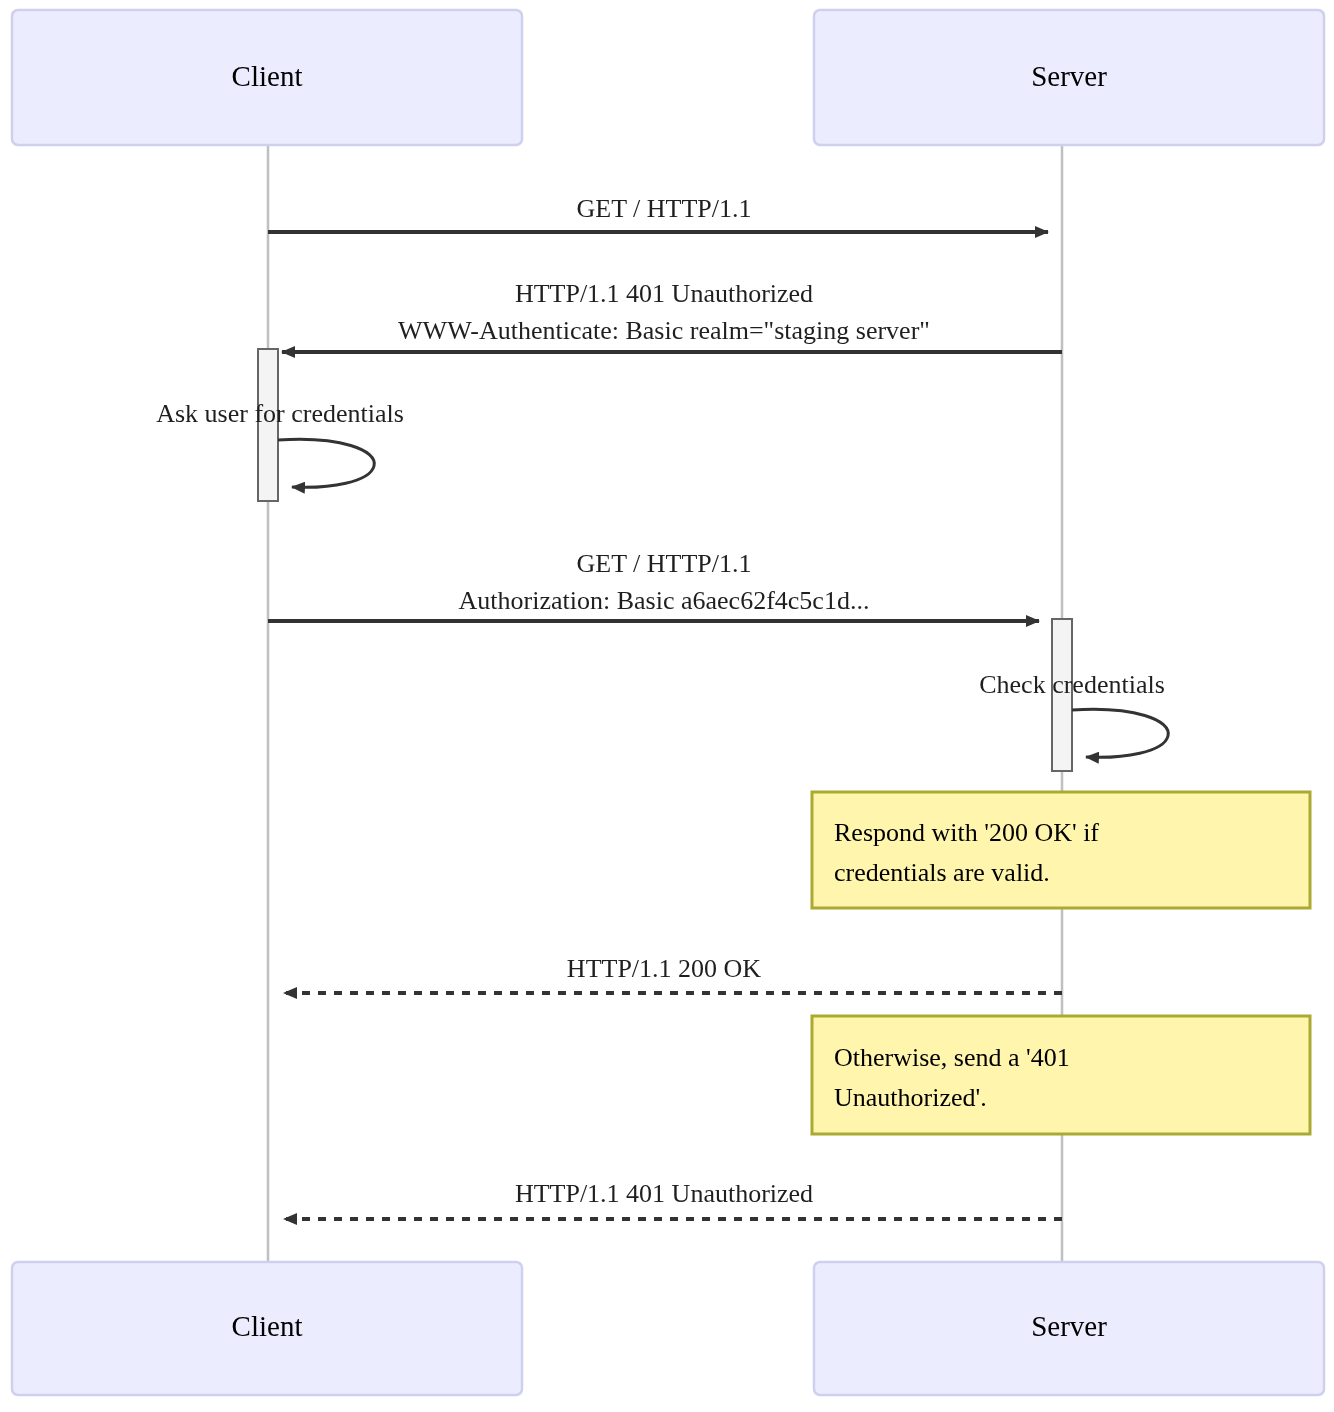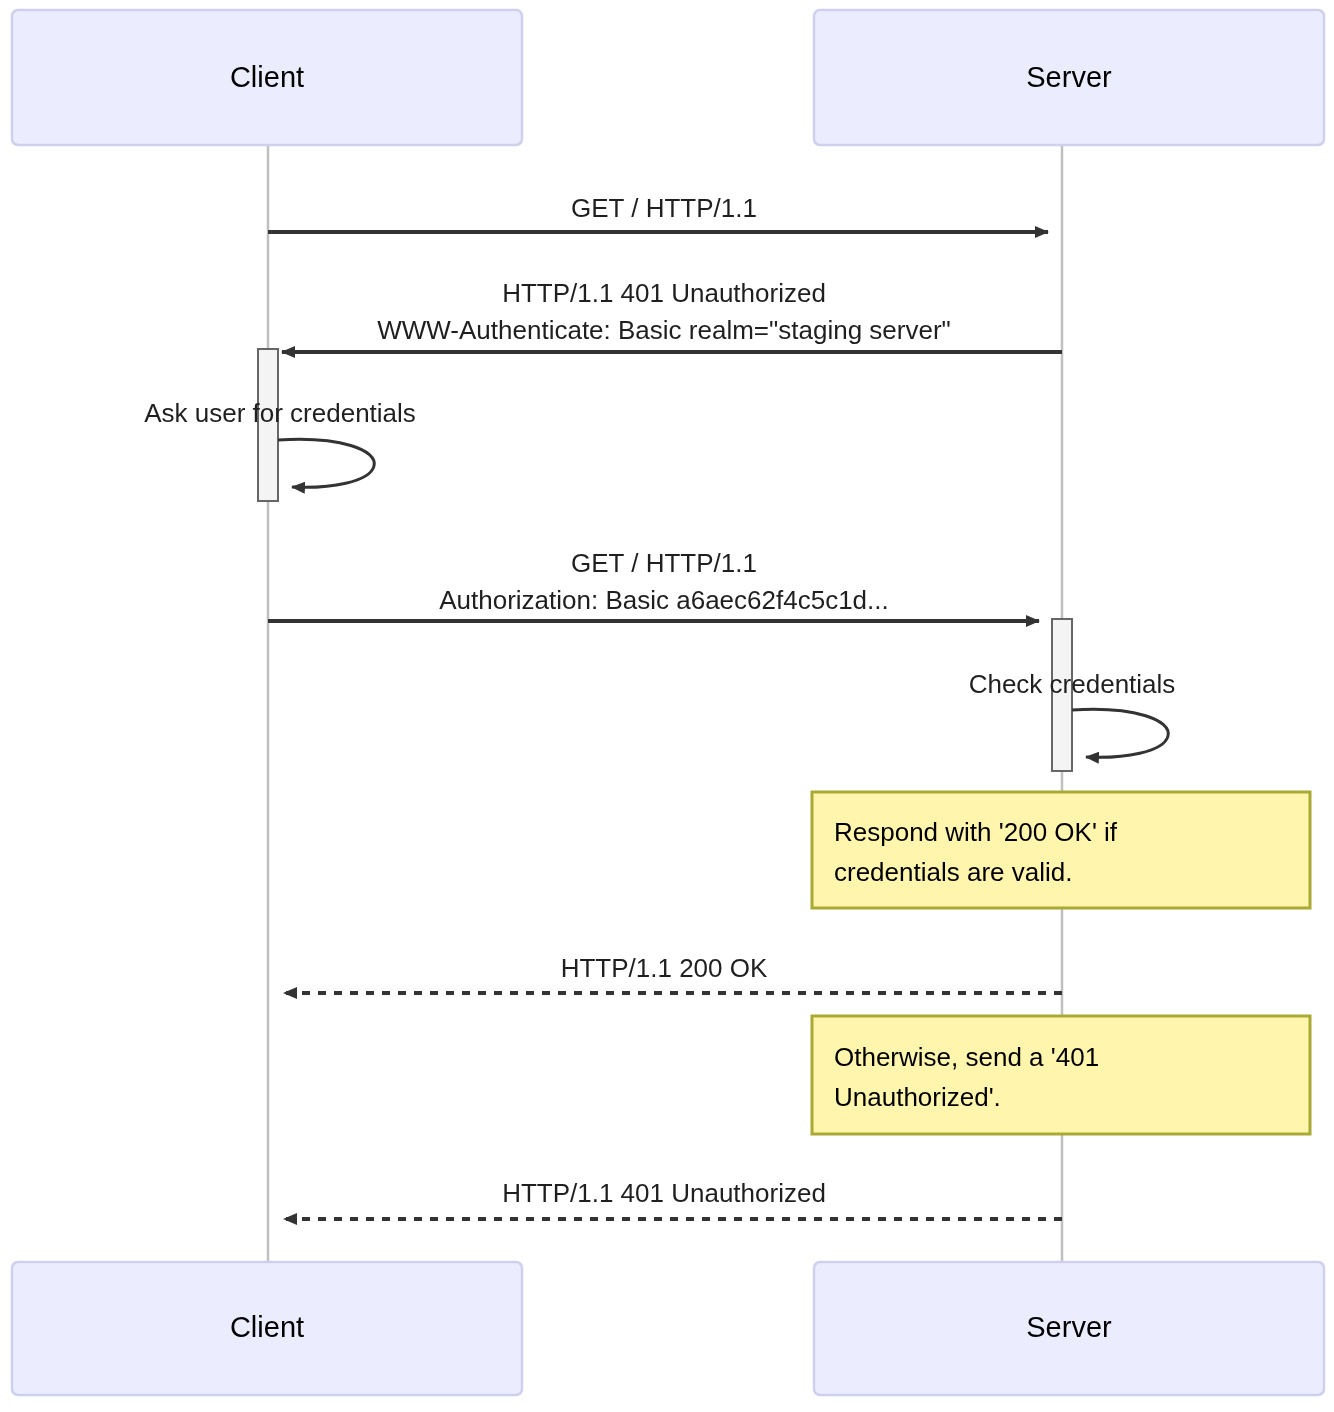--- a/index.html
+++ b/index.html
@@ -11,20 +11,21 @@
   body {
     font-family: "Liberation Sans", "DejaVu Sans", sans-serif;
     width: 1334px;
     height: 1412px;
     overflow: hidden;
   }
   #diagram-root {
     position: relative;
     width: 1334px;
     height: 1412px;
+    font-family: Liberation Serif, serif;
   }
   #diagram-svg {
     position: absolute;
     top: 0;
     left: 0;
     width: 1334px;
     height: 1412px;
   }
   .participant-label {
     font-size: 29px;

